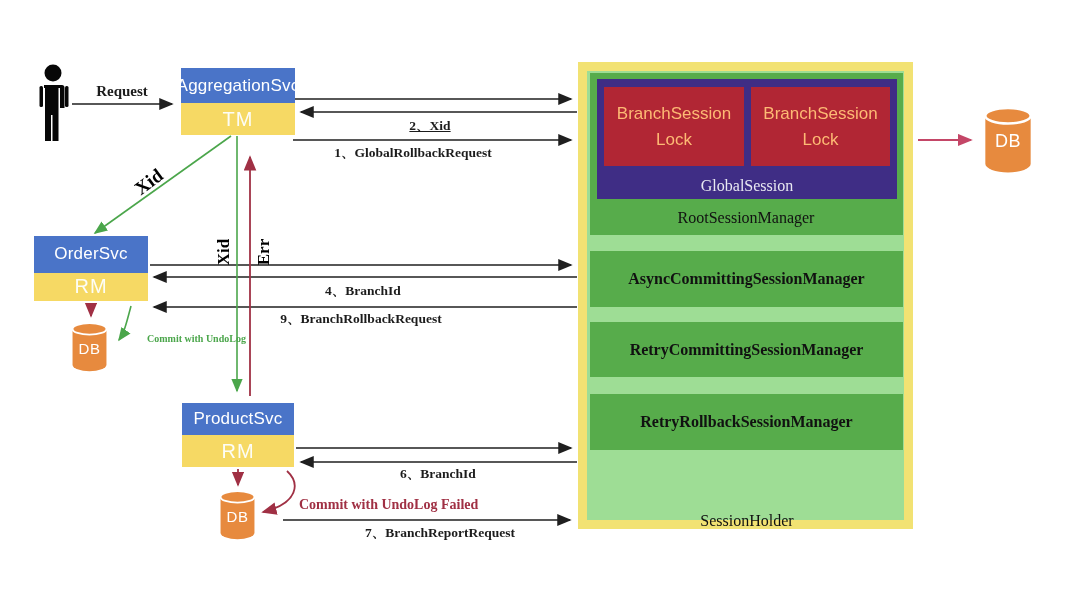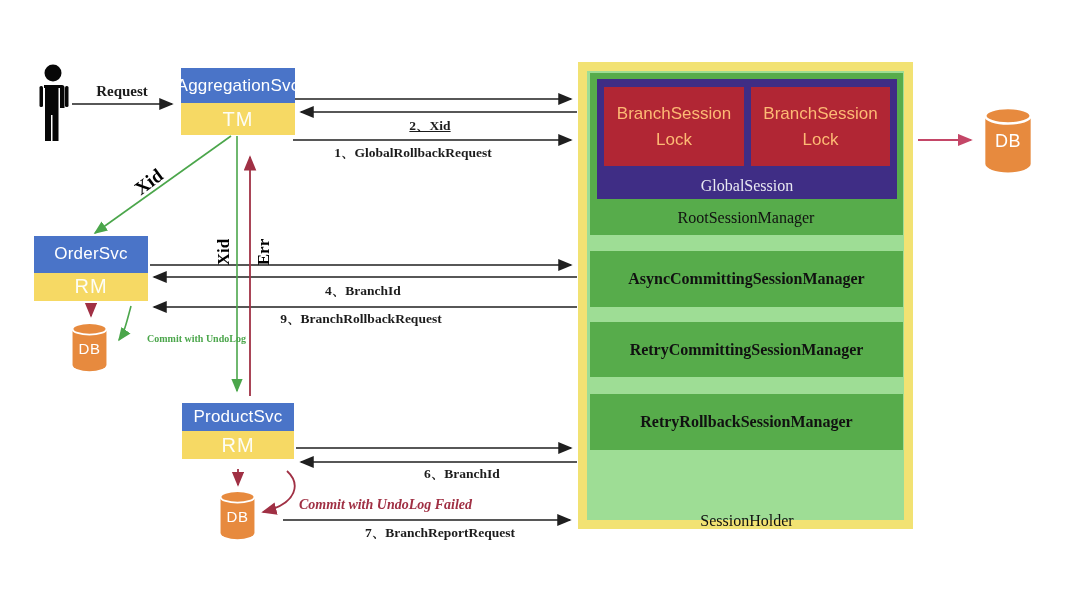--- a/index.html
+++ b/index.html
@@ -18,21 +18,21 @@
     background:var(--c-yellow,#f6d964);color:#fdfdf6;display:flex;align-items:center;justify-content:center;
     font-size:20px;letter-spacing:1px;
   }
   
   .lbl{
     position:absolute;font-family:"Liberation Serif",serif;font-size:13.5px;font-weight:600;
     color:#1c1c1c;white-space:nowrap;transform:translate(-50%,-50%);
   }
   .lbl.left{transform:translate(0,-50%);}
   .lbl.green{color:var(--c-green,#4ba64b);}
-  .lbl.crimson{color:var(--c-crimson,#a03044);font-style:italic;}
+  .lbl.crimson{color:var(--c-crimson,#a03044);}
   .rot{position:absolute;font-family:"Liberation Serif",serif;font-weight:600;white-space:nowrap;}
   
   #session-panel{
     position:absolute;left:578px;top:62px;width:335px;height:467px;box-sizing:border-box;
     border:9px solid var(--c-panel_border,#f2e273);background:var(--c-panel_bg,#9edd95);
   }
   .mgr{
     position:absolute;background:var(--c-mgr_green,#57ac4b);display:flex;align-items:center;justify-content:center;
     font-family:"Liberation Serif",serif;font-weight:600;font-size:16px;color:#111;
   }
@@ -99,21 +99,21 @@
   <div class="svc" style="left:181px;top:68px;width:114px;height:67px;">
     <div class="top" style="height:35px;">AggregationSvc</div>
     <div class="bottom" style="height:32px;">TM</div>
   </div>
 
   <div class="svc" style="left:34px;top:236px;width:114px;height:65px;">
     <div class="top" style="height:39px;">OrderSvc</div>
     <div class="bottom" style="height:30px;">RM</div>
   </div>
 
-  <div class="svc" style="left:182px;top:403px;width:112px;height:56px;">
+  <div class="svc" style="left:182px;top:403px;width:112px;height:64px;">
     <div class="top" style="height:32px;">ProductSvc</div>
     <div class="bottom" style="height:32px;">RM</div>
   </div>
 
   <div class="db" style="left:71px;top:320px;width:37px;height:54px;">
     <svg width="37" height="54" viewBox="0 0 48 66">
       <path d="M2 9 v47 a22 8.5 0 0 0 44 0 V9 Z" fill="var(--c-orange,#e78a3e)"></path>
       <ellipse cx="24" cy="9.5" rx="22" ry="7.5" fill="var(--c-orange,#e78a3e)" stroke="#ffffff" stroke-width="2.4"></ellipse>
     </svg>
     <div class="db-text">DB</div>
@@ -182,21 +182,21 @@
     <path class="ln-crimson" d="M287 471 C300 483 299 503 263 512" marker-end="url(#ah-crimson)"></path>
 
     <line class="ln-pink" x1="918" y1="140" x2="971" y2="140" marker-end="url(#ah-pink)"></line>
   </svg>
 
   <div class="lbl z10" style="left:122px;top:91px;font-size:15px;">Request</div>
   <div class="lbl z10" style="left:430px;top:126px;text-decoration:underline;">2、Xid</div>
   <div class="lbl z10" style="left:413px;top:153px;">1、GlobalRollbackRequest</div>
   <div class="lbl z10" style="left:363px;top:291px;">4、BranchId</div>
   <div class="lbl z10" style="left:361px;top:319px;">9、BranchRollbackRequest</div>
-  <div class="lbl z10" style="left:438px;top:474px;margin-left:24px;">6、BranchId</div>
+  <div class="lbl z10" style="left:438px;top:474px;">6、BranchId</div>
   <div class="lbl z10" style="left:440px;top:533px;">7、BranchReportRequest</div>
 
   <div class="lbl left green z10" style="left:147px;top:338px;font-size:10px;">Commit with UndoLog</div>
   <div class="lbl left crimson z10" style="left:299px;top:505px;font-size:14px;">Commit with UndoLog Failed</div>
 
   <div class="rot green z10" style="left:149px;top:182px;font-size:19px;transform:translate(-50%,-50%) rotate(-37deg);">Xid</div>
   <div class="rot green z10" style="left:224px;top:252px;font-size:17px;transform:translate(-50%,-50%) rotate(-90deg);">Xid</div>
   <div class="rot crimson z10" style="left:264px;top:252px;font-size:17px;transform:translate(-50%,-50%) rotate(-90deg);">Err</div>
 
 </div>

